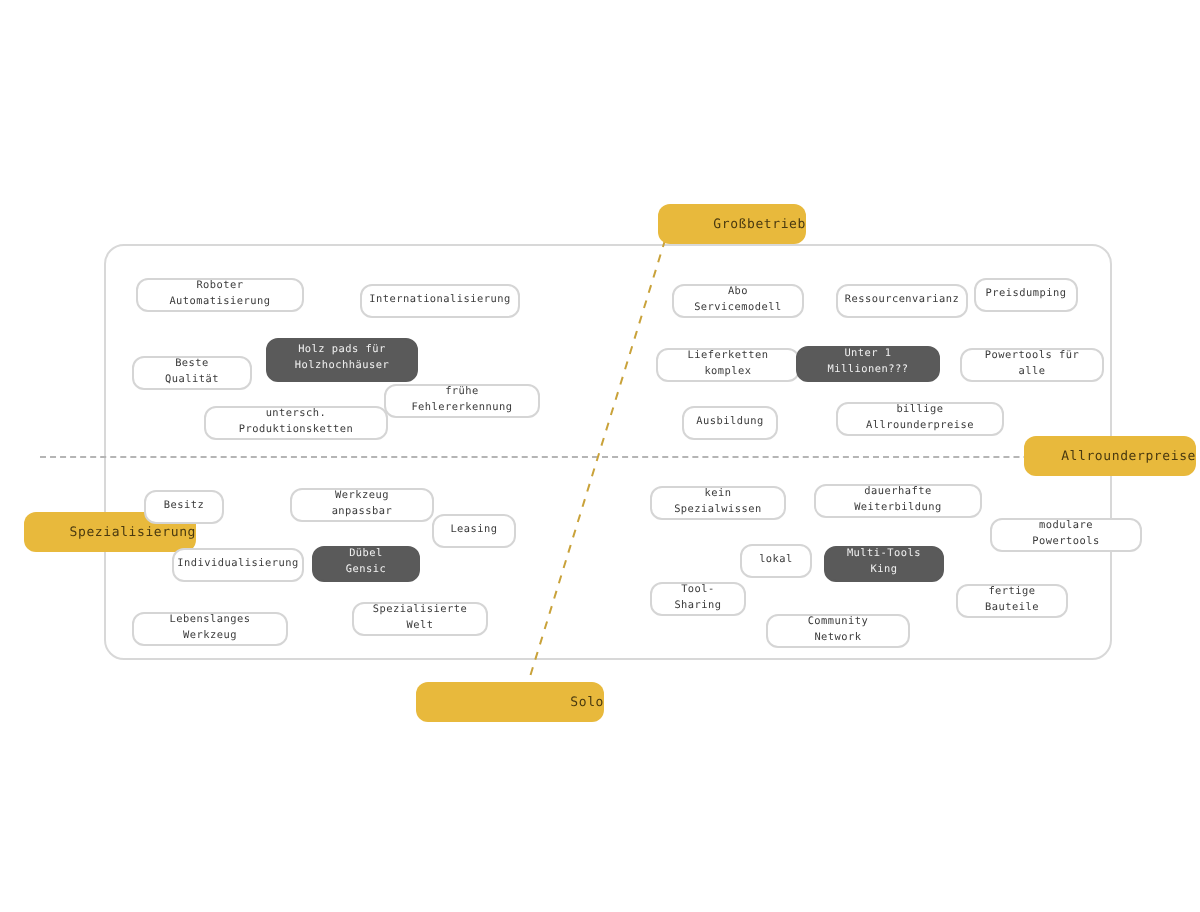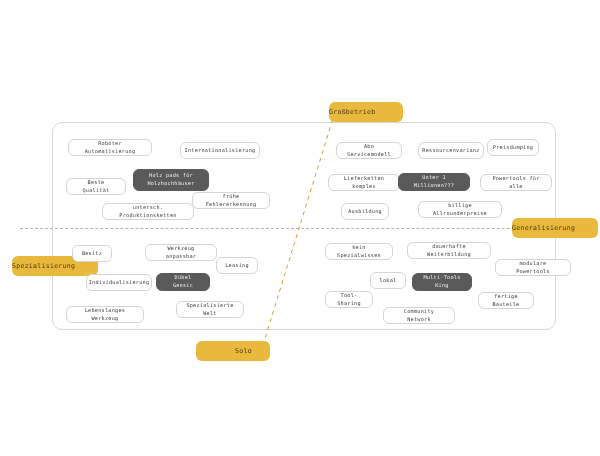--- a/index.html
+++ b/index.html
@@ -52,28 +52,28 @@
   }
 
   
   .pole {
     position: absolute;
     background: #e8b93c;
     border-radius: 6px;
     color: #4a3a10;
     font-size: 6.5px;
     letter-spacing: .3px;
-    text-align: left;
+    text-align: right;
     line-height: 20px;
     height: 20px;
     box-sizing: border-box;
     white-space: nowrap;
   }
   #pole-top    { left: 329px; top: 102px; width: 74px; }
-  #pole-bottom { left: 196px; top: 341px; width: 74px; padding-left: 39px; }
+  #pole-bottom { left: 208px; top: 341px; width: 94px; padding-left: 39px; }
   #pole-left   { left: 12px;  top: 218px; width: 86px; margin-top: 38px; }
   #pole-right  { left: 512px; top: 218px; width: 86px; }
 
   
   .chip {
     position: absolute;
     background: #ffffff;
     border: 1px solid #d5d5d5;
     border-radius: 6px;
     color: #3a3a3a;
@@ -106,21 +106,21 @@
   <svg id="axis-diagonal" viewBox="0 0 120 240">
     <line x1="85" y1="2" x2="12" y2="238"></line>
   </svg>
 
   <div class="pole" id="pole-top">Großbetrieb</div>
 
   <div class="pole" id="pole-bottom">Solo</div>
 
   <div class="pole" id="pole-left">Spezialisierung</div>
 
-  <div class="pole" id="pole-right">Generalisierung</div>
+  <div class="pole" id="pole-right">Allrounderpreise</div>
 
   <div></div>
   <div></div>
   <div></div>
   <div></div>
 
 <div class="chip" style="left: 68px; top: 139px; width: 84px; height: 17px;">Roboter Automatisierung</div>
     <div class="chip" style="left: 180px; top: 142px; width: 80px; height: 17px;">Internationalisierung</div>
     <div class="chip accent" style="left: 133px; top: 169px; width: 76px; height: 22px;">Holz pads für
 Holzhochhäuser</div>

